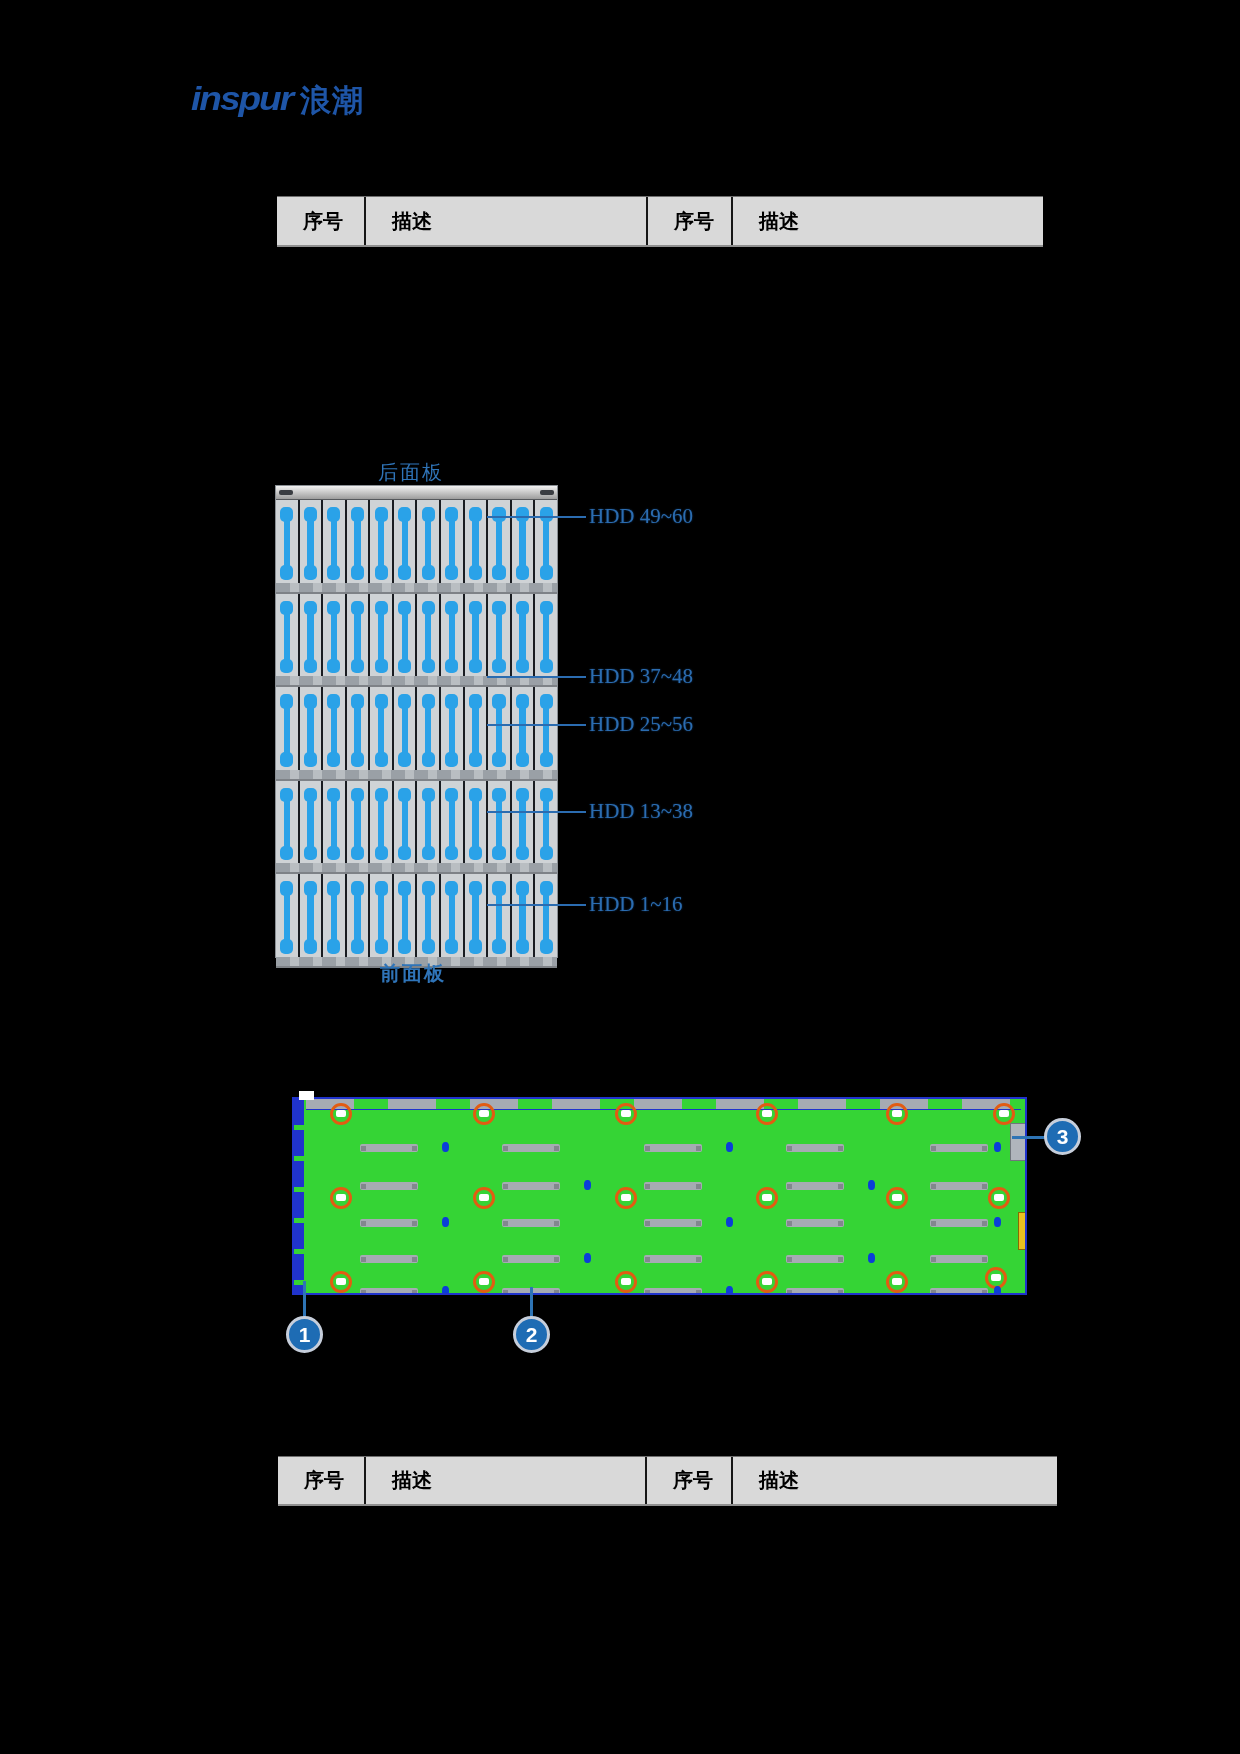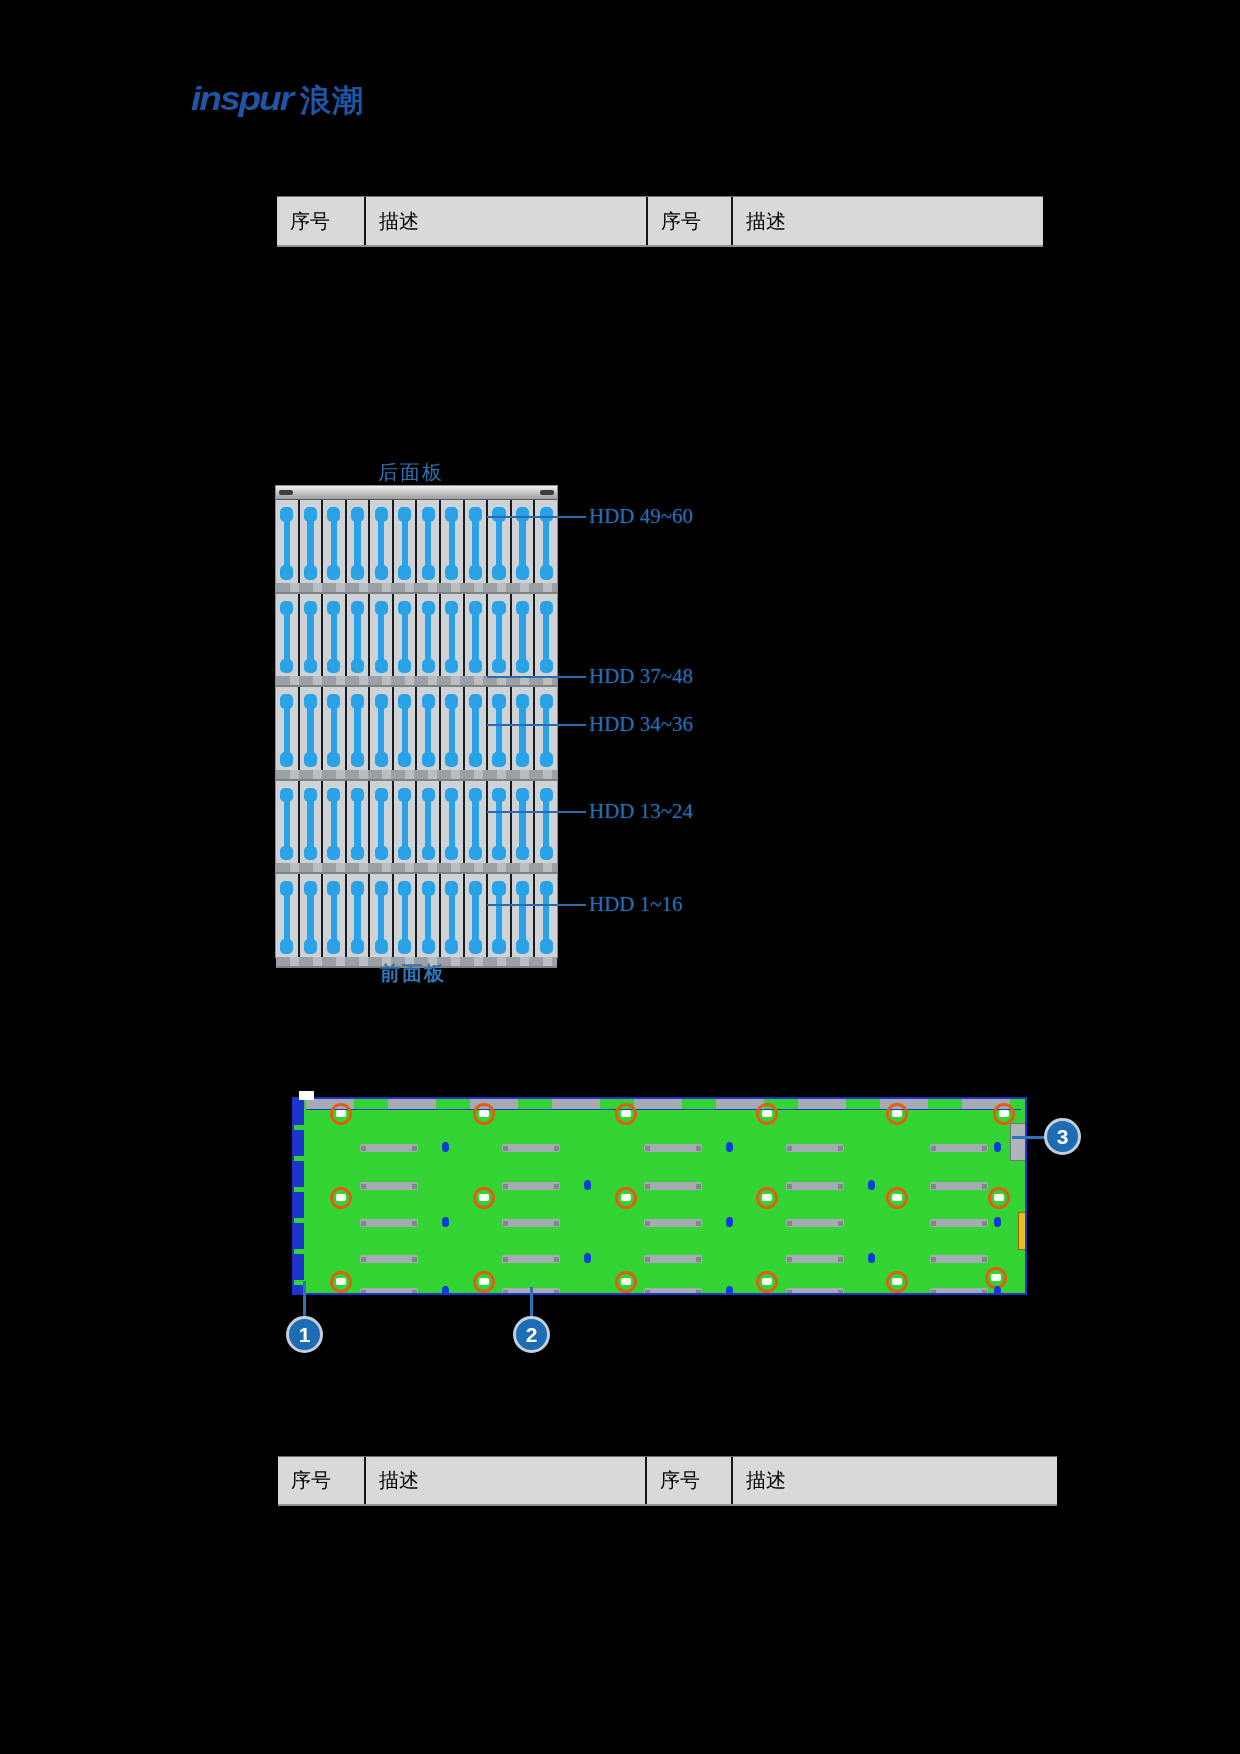--- a/index.html
+++ b/index.html
@@ -9,21 +9,21 @@
   
   .logo{position:absolute;left:191px;top:78px;display:flex;align-items:baseline;gap:8px;}
   .logo .brand{font-style:italic;font-weight:bold;font-size:37px;letter-spacing:-2px;
                color:#1e55a7;transform:scaleY(.92);}
   .logo .cjk{font-weight:bold;font-size:31px;color:#1e55a7;letter-spacing:1px;}
 
   
   .hdr-table{position:absolute;display:flex;background:#d9d9d9;box-sizing:border-box;
              border-top:1px solid #6e6e6e;border-bottom:2px solid #8f8f8f;}
   .hdr-table .cell{box-sizing:border-box;display:flex;align-items:center;
-                   padding-left:13px;font-weight:normal;font-size:20px;color:#000;}
+                   padding-left:26px;font-weight:bold;font-size:20px;color:#000;}
   .hdr-table .cell + .cell{border-left:2px solid #161616;}
   #table-top{left:277px;top:196px;width:766px;height:51px;}
   #table-top .c0{width:87px;} #table-top .c1{width:282px;}
   #table-top .c2{width:85px;} #table-top .c3{width:312px;}
   #table-bottom{left:278px;top:1456px;width:779px;height:50px;}
   #table-bottom .c0{width:86px;} #table-bottom .c1{width:281px;}
   #table-bottom .c2{width:86px;} #table-bottom .c3{width:326px;}
 
   
   .bp-cap{position:absolute;left:351px;width:120px;text-align:center;font-size:20px;
@@ -542,25 +542,25 @@
   <div class="hdd-callout" style="top:504px">
     <div class="hdd-line"></div>
     <div class="hdd-text">HDD 49~60</div>
   </div>
   <div class="hdd-callout" style="top:664px">
     <div class="hdd-line"></div>
     <div class="hdd-text">HDD 37~48</div>
   </div>
   <div class="hdd-callout" style="top:712px">
     <div class="hdd-line"></div>
-    <div class="hdd-text">HDD 34~36</div>
+    <div class="hdd-text">HDD 25~56</div>
   </div>
   <div class="hdd-callout" style="top:799px">
     <div class="hdd-line"></div>
-    <div class="hdd-text">HDD 13~24</div>
+    <div class="hdd-text">HDD 13~38</div>
   </div>
   <div class="hdd-callout" style="top:892px">
     <div class="hdd-line"></div>
     <div class="hdd-text">HDD 1~16</div>
   </div>
 
   <div class="bp-cap" id="bp-front-label">前面板</div>
 
   <div id="pcb">
     <div id="pcb-top-strip"></div>

